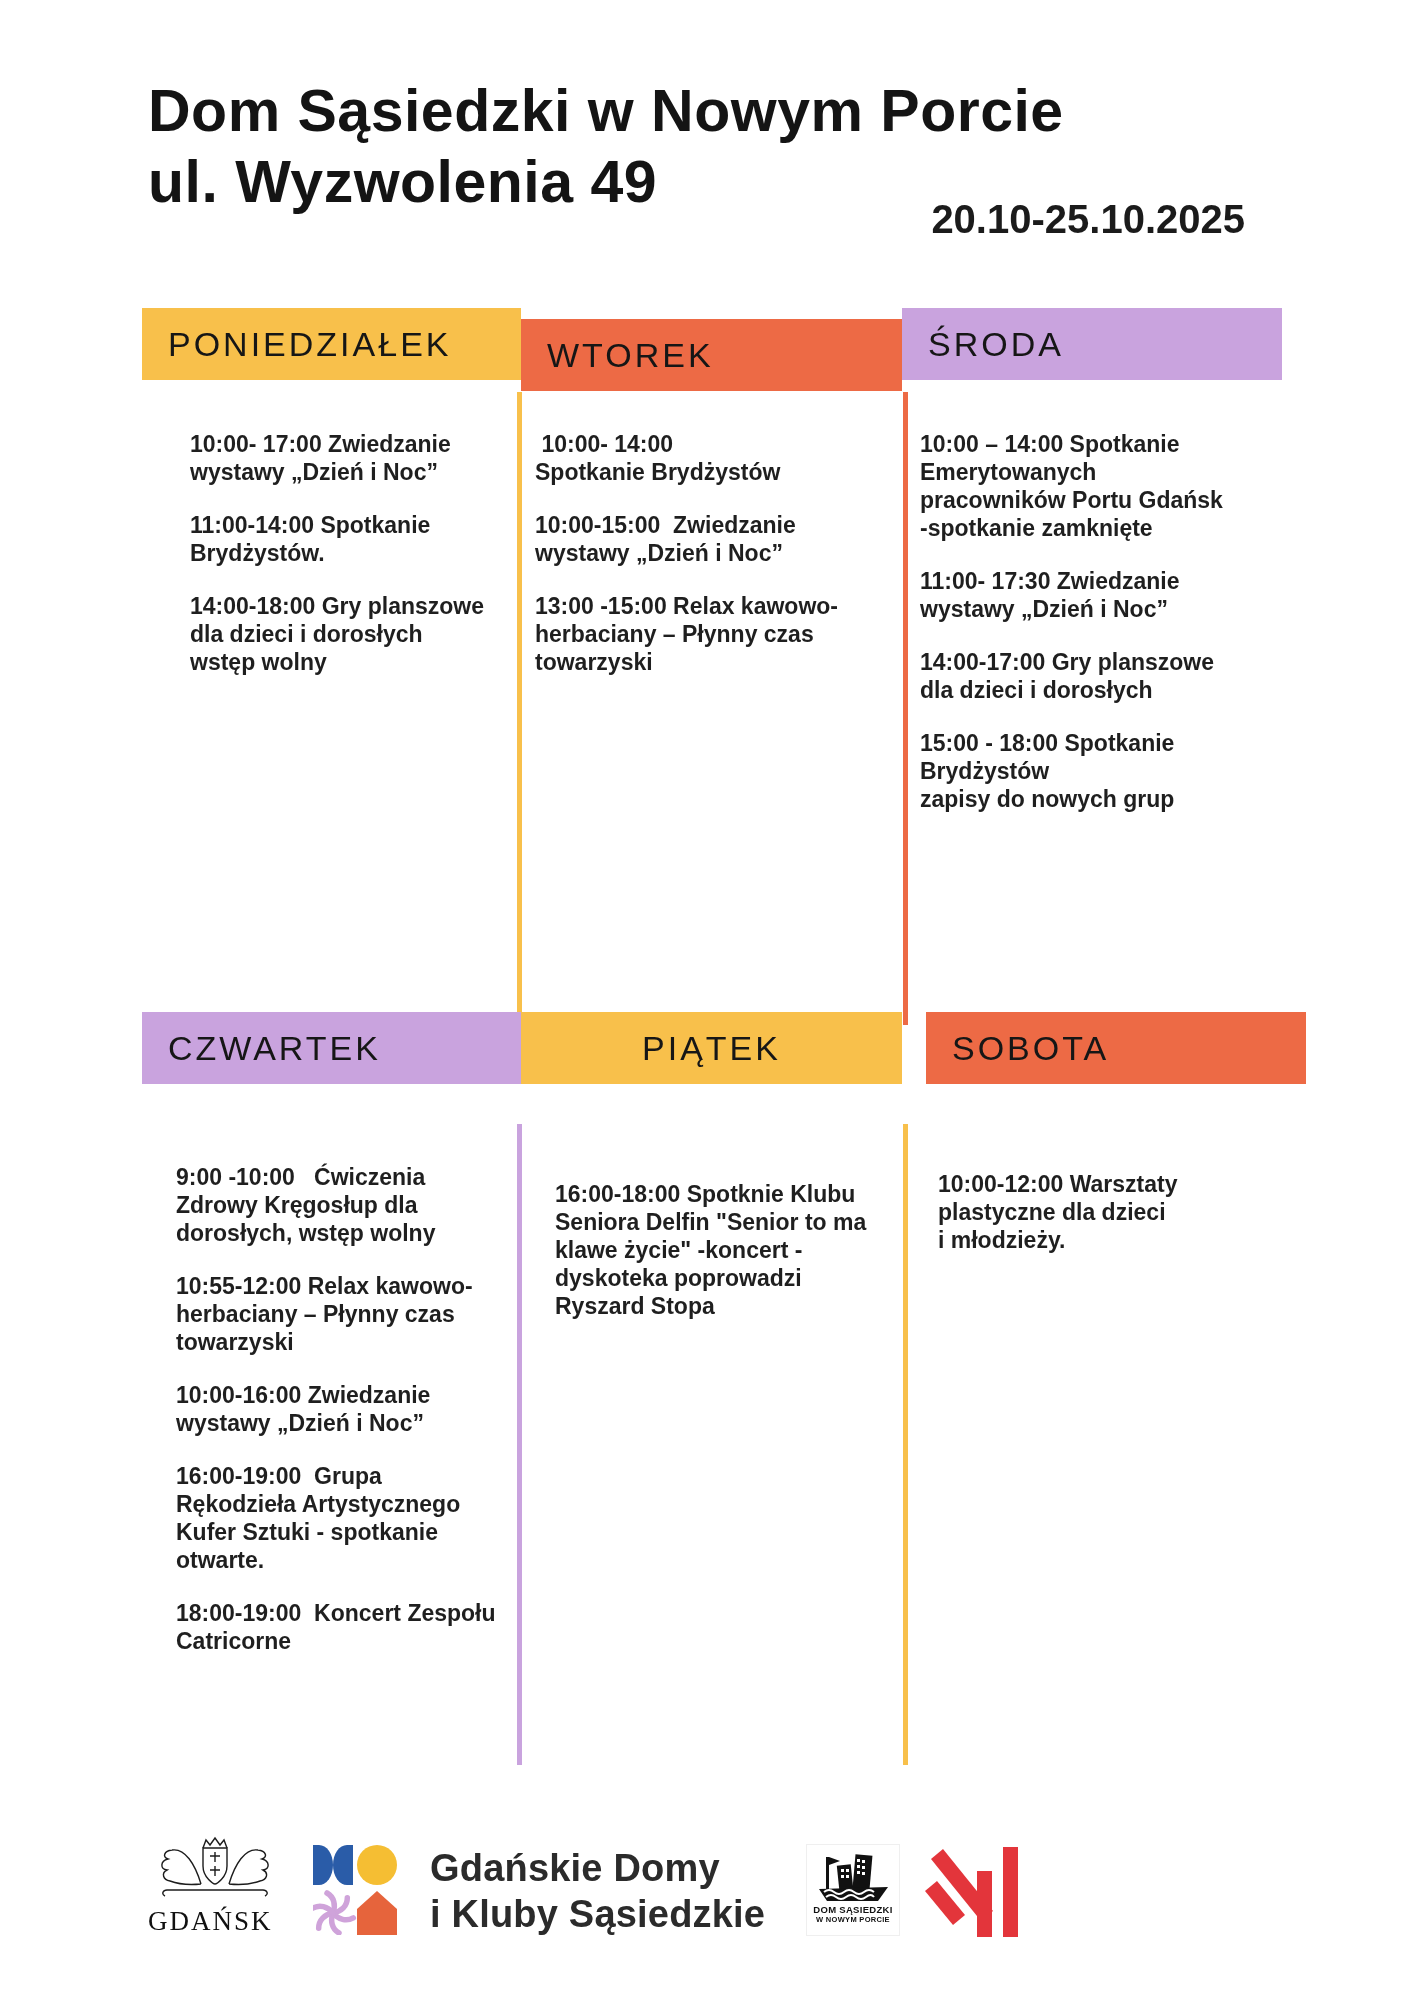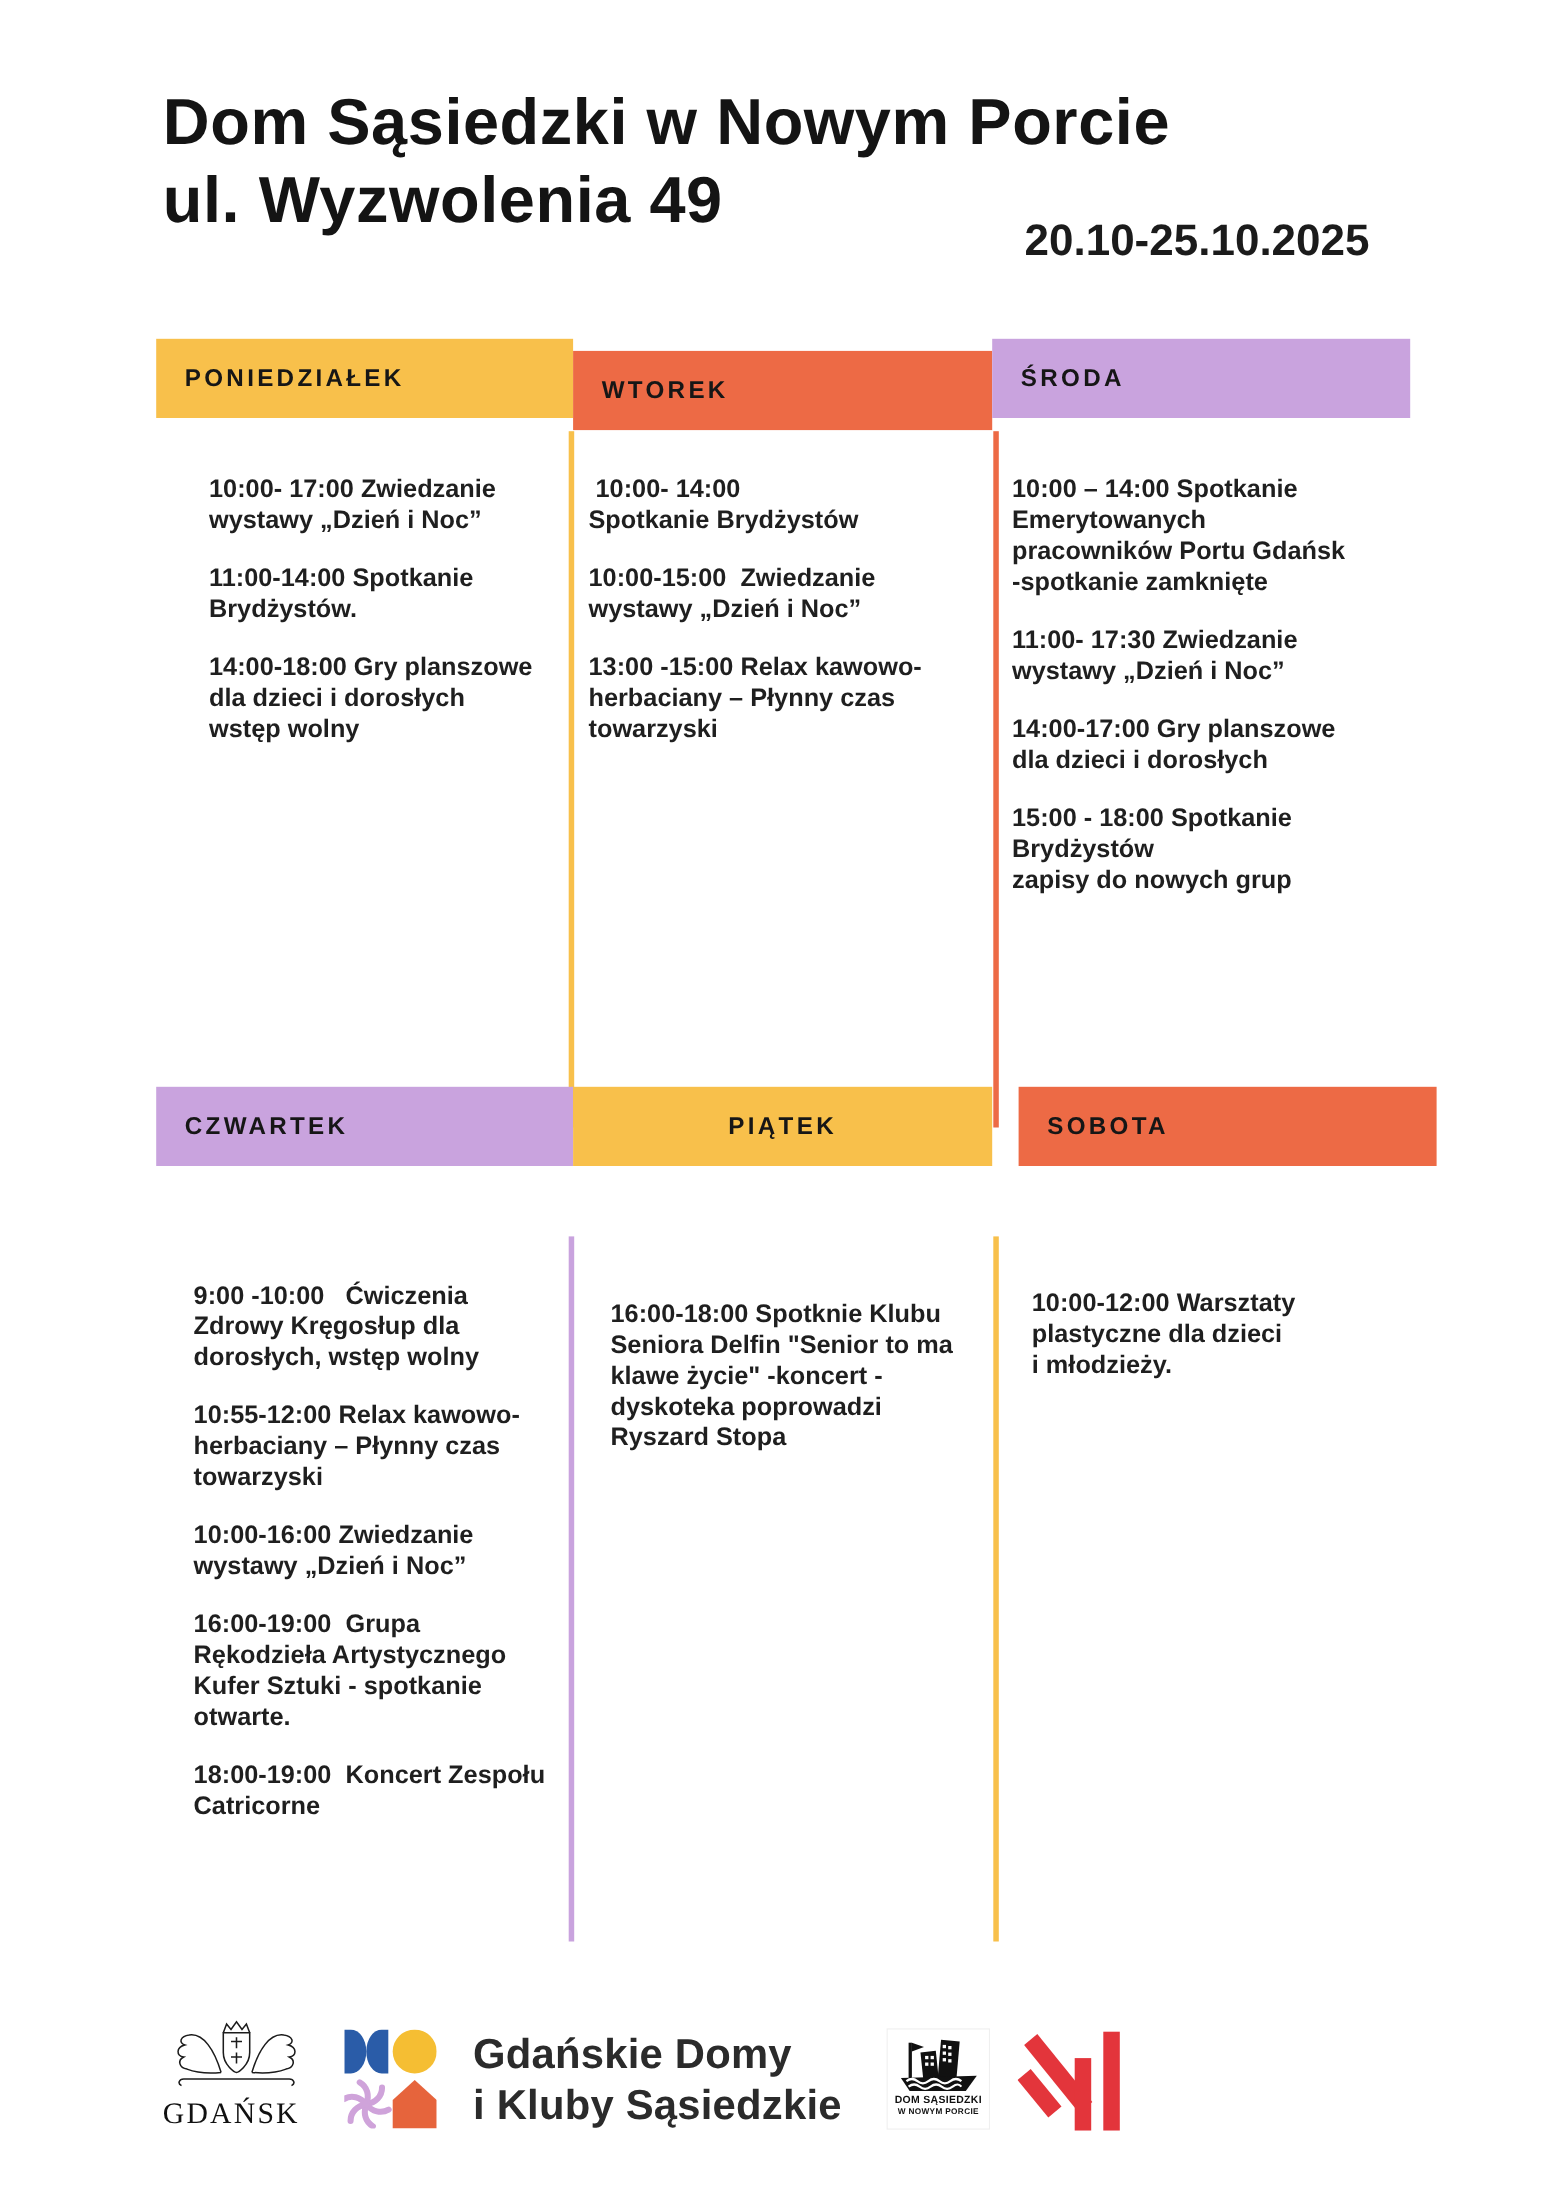--- a/index.html
+++ b/index.html
@@ -7,23 +7,23 @@
         font-family:"Liberation Sans",sans-serif;}
 
   
   .title{position:absolute;left:148px;top:76px;font-size:59px;line-height:71px;
          font-weight:700;color:#141414;letter-spacing:0.5px;}
   .date{position:absolute;left:880px;top:197px;width:365px;text-align:right;
         font-size:40px;font-weight:700;color:#1b1b1b;}
 
   
   .hdr{position:absolute;height:72px;box-sizing:border-box;display:flex;align-items:center;
-       padding-left:26px;font-size:22px;font-weight:700;letter-spacing:3px;color:#161616;}
+       padding-left:26px;font-size:34px;font-weight:400;letter-spacing:3px;color:#161616;}
   .hdr.center{justify-content:center;padding-left:0;}
-  .r1{top:308px}.r2{top:988px}
+  .r1{top:308px}.r2{top:1012px}
   .c0{left:142px;width:379px}.c1{left:521px;width:381px}.c2{left:902px;width:380px}
 
   
   .vline{position:absolute;width:5px;}
   .v1{left:517px}.v2{left:903px}
   .vr1{top:392px;height:633px}.vr2{top:1124px;height:641px}
 
   
   .content{position:absolute;}
   .ev-mon{left:190px;top:430px}

